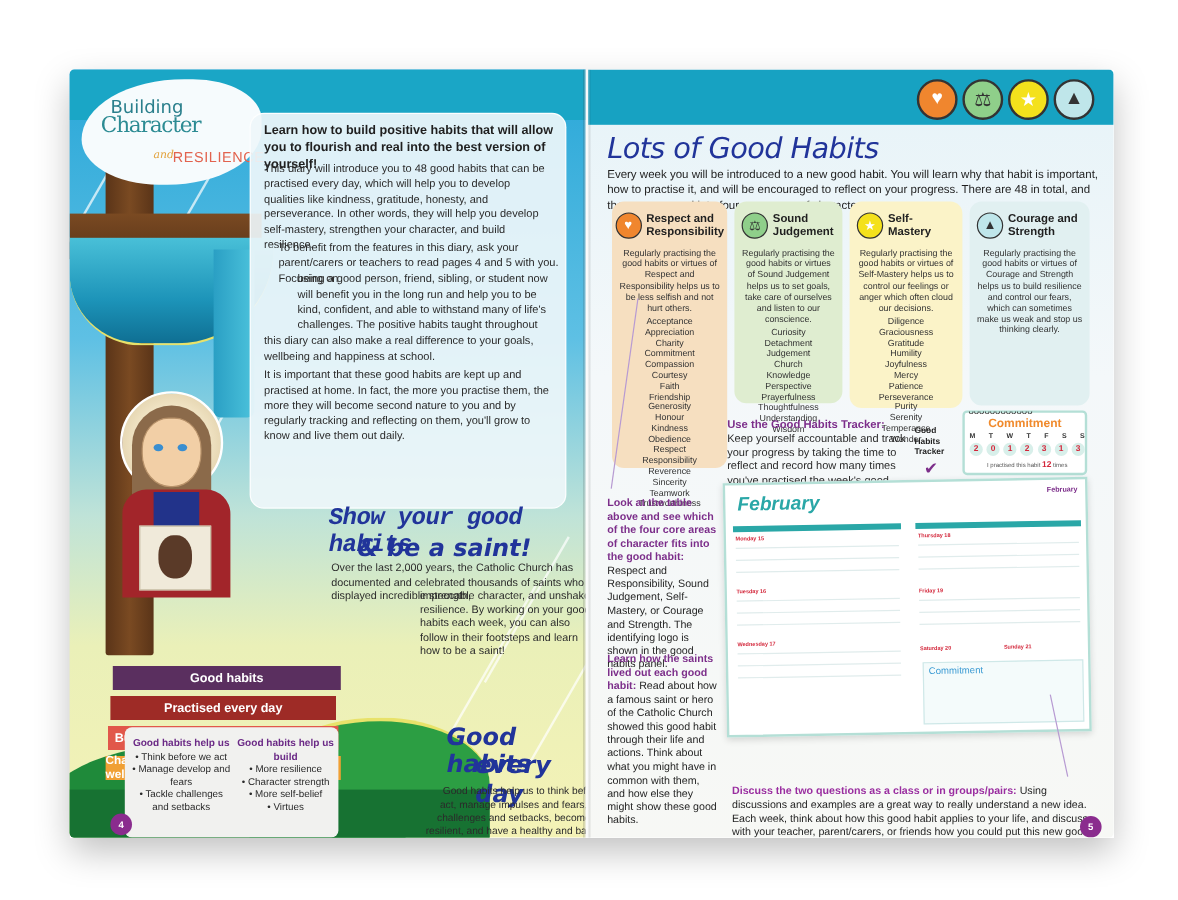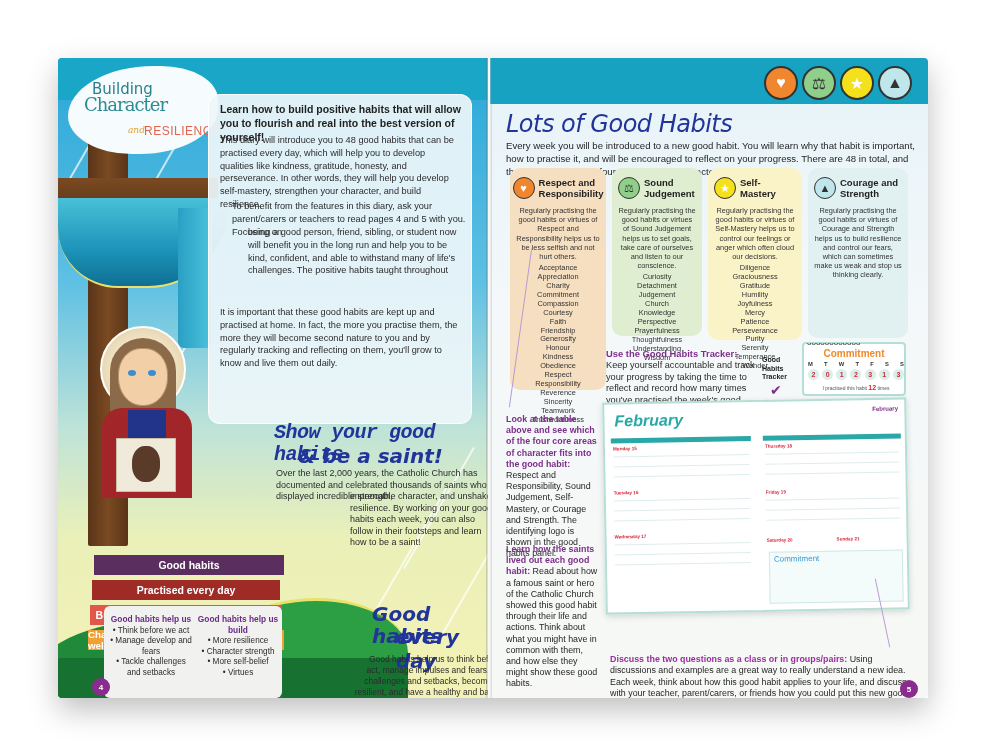--- a/index.html
+++ b/index.html
@@ -146,20 +146,21 @@
     <div class="logo-building">Building</div>
     <div class="logo-character">Character</div>
     <div class="logo-and">and</div>
     <div class="logo-resilience">RESILIENCE</div>
 
     <div class="intro-box"></div>
     <div class="intro-lead">Learn how to build positive habits that will allow you to flourish and real into the best version of yourself!</div>
     <div class="intro-p" style="left:162px;top:76px;width:236px;">This diary will introduce you to 48 good habits that can be practised every day, which will help you to develop qualities like kindness, gratitude, honesty, and perseverance. In other words, they will help you develop self-mastery, strengthen your character, and build resilience.</div>
     <div class="intro-p" style="left:162px;top:142px;width:244px;margin-left:12px;">To benefit from the features in this diary, ask your parent/carers or teachers to read pages 4 and 5 with you. Focusing on</div>
     <div class="intro-p" style="left:190px;top:168px;width:216px;">being a good person, friend, sibling, or student now will benefit you in the long run and help you to be kind, confident, and able to withstand many of life's challenges. The positive habits taught throughout</div>
+    <div class="intro-p" style="left:162px;top:220px;width:236px;">this diary can also make a real difference to your goals, wellbeing and happiness at school.</div>
     <div class="intro-p" style="left:162px;top:248px;width:240px;">It is important that these good habits are kept up and practised at home. In fact, the more you practise them, the more they will become second nature to you and by regularly tracking and reflecting on them, you'll grow to know and live them out daily.</div>
 
     <div class="saint-title">Show your good habits</div>
     <div class="saint-title2">&amp; be a saint!</div>
     <div class="saint-p1" style="left:218px;top:410px;width:250px;">Over the last 2,000 years, the Catholic Church has documented and celebrated thousands of saints who have all displayed incredible strength,</div>
     <div class="saint-p2" style="left:292px;top:433px;">impeccable character, and unshaken resilience. By working on your good habits each week, you can also follow in their footsteps and learn how to be a saint!</div>
 
     <div class="ribbon r1">Good habits</div>
     <div class="ribbon r2">Practised every day</div>
     <div class="ribbon r3">Build and strengthen your character</div>

